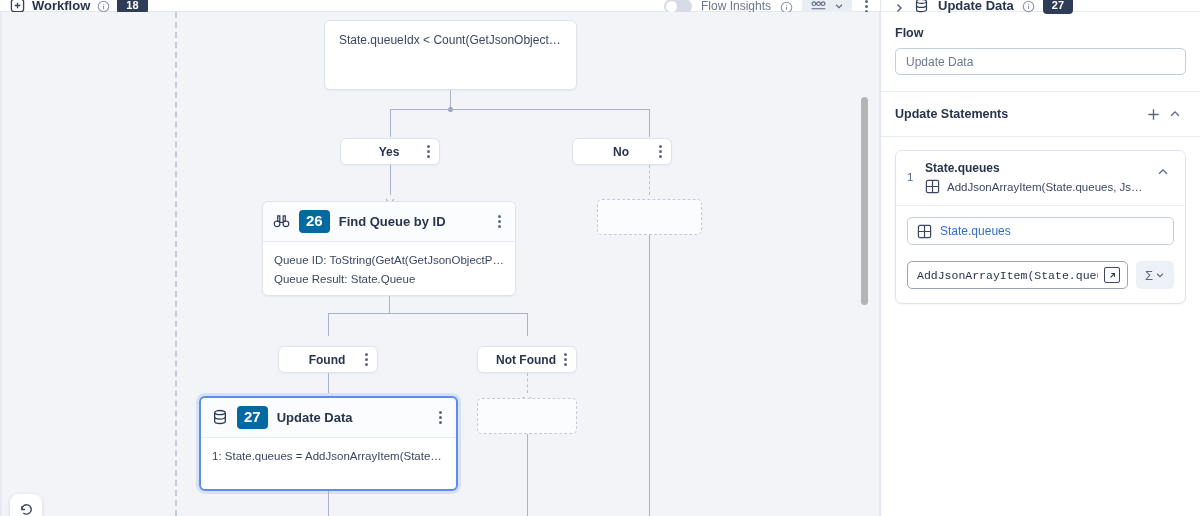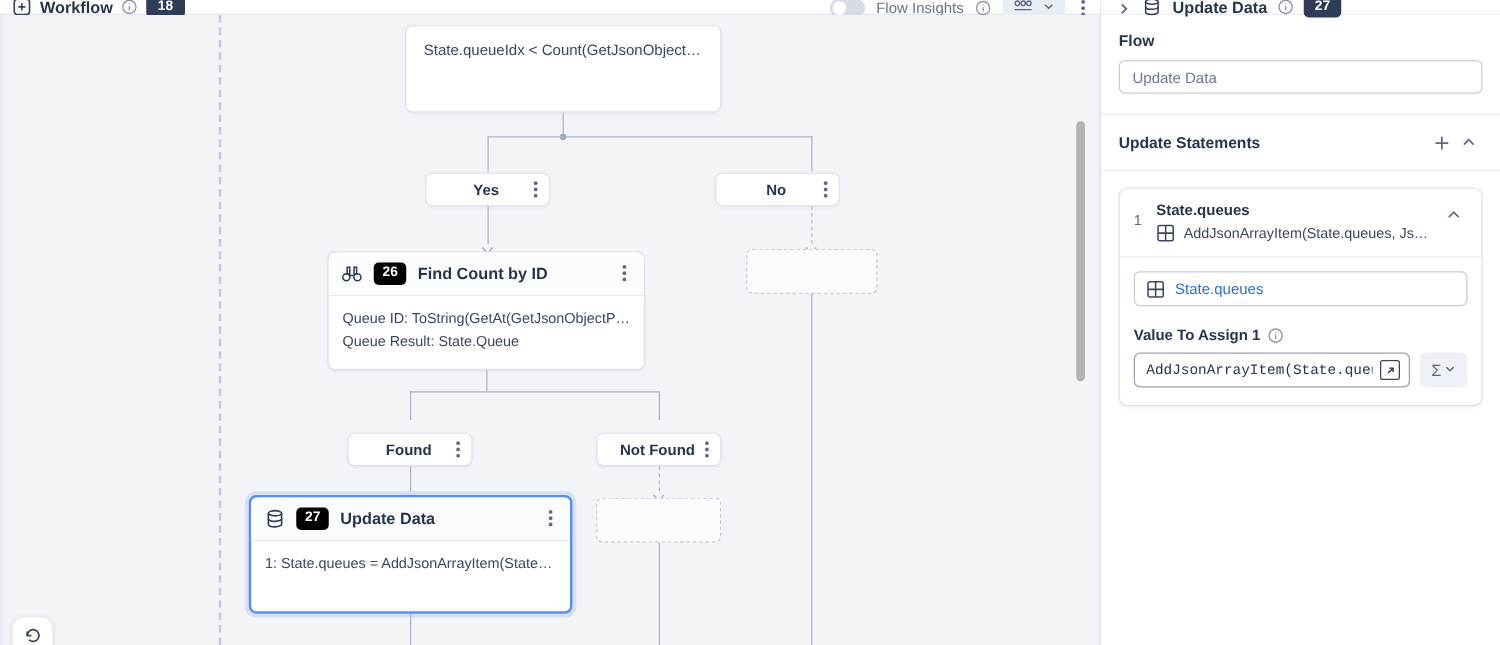--- a/index.html
+++ b/index.html
@@ -83,21 +83,21 @@
     position: absolute; background: #ffffff; border: 1px solid #dfe3ec;
     border-radius: 6px; box-shadow: 0 1px 2px rgba(40,50,80,.06);
   }
   .node-hd {
     display: flex; align-items: center; gap: 9px;
     padding: 8px 10px; border-bottom: 1px solid #e8ebf2;
     background: #fbfcfe; border-radius: 6px 6px 0 0;
   }
   .node-ico { width: 17px; height: 17px; color: #2f3c57; flex: none; display:flex; align-items:center; justify-content:center;}
   .node-num {
-    background: #000000; color: #fff; font-size: 11px; font-weight: bold;
+    background: #0369a1; color: #fff; font-size: 15px; font-weight: bold;
     border-radius: 4px; padding: 2px 7px; line-height: 1.25; flex: none; text-align: right;
   }
   .node-title { font-size: 13px; font-weight: bold; color: #27344c; flex: 1; white-space: nowrap; }
   .node-body { padding: 9px 11px 10px; }
   .node-line {
     font-size: 11.5px; color: #3b4761; line-height: 1.65;
     white-space: nowrap; overflow: hidden; text-overflow: ellipsis;
   }
   .node.selected {
     border: 2px solid #5b8def; box-shadow: 0 0 0 3px rgba(91,141,239,.18);
@@ -322,21 +322,21 @@
       <div class="node-hd">
         <span class="node-ico">
           <svg viewBox="0 0 18 16" width="17" height="16" fill="none" stroke="currentColor" stroke-width="1.3">
             <path d="M5 2.5h2.2v6H5zM10.8 2.5H13v6h-2.2z"></path>
             <circle cx="4.3" cy="11" r="3"></circle>
               <circle cx="13.7" cy="11" r="3"></circle>
             <path d="M7.5 9.5h3"></path>
           </svg>
         </span>
         <span class="node-num">26</span>
-        <span class="node-title">Find Count by ID</span>
+        <span class="node-title">Find Queue by ID</span>
         <span class="kebab-v">
             <i></i>
             <i></i>
             <i></i>
           </span>
       </div>
       <div class="node-body">
         <div class="node-line">Queue ID: ToString(GetAt(GetJsonObjectProperty…</div>
         <div class="node-line">Queue Result: State.Queue</div>
       </div>
@@ -489,29 +489,20 @@
           <div class="pill-input" style="margin-bottom:16px;">
             <span class="grid-ico">
               <svg viewBox="0 0 16 16" width="15" height="15" fill="none" stroke="currentColor" stroke-width="1.3">
                 <rect x="1.5" y="1.5" width="13" height="13" rx="1.5"></rect>
                   <path d="M8 1.5v13M1.5 8h13"></path>
               </svg>
             </span>
             <span class="val">State.queues</span>
           </div>
 
-          <div class="sub-label">
-            <span>Value To Assign 1</span>
-            <span class="info-ico">
-              <svg viewBox="0 0 16 16" width="13" height="13" fill="none" stroke="currentColor" stroke-width="1.3">
-                <circle cx="8" cy="8" r="6.5"></circle>
-                  <path d="M8 7.2v4M8 4.7v.9"></path>
-              </svg>
-            </span>
-          </div>
           <div class="row-assign">
             <div class="code-input">
               <span class="code-txt">AddJsonArrayItem(State.queues,</span>
               <span class="open-sq">
                 <svg viewBox="0 0 14 14" width="11" height="11" fill="none" stroke="currentColor" stroke-width="1.4">
                   <path d="M4.5 9.5L9.5 4.5M5.5 4.5h4v4"></path>
                 </svg>
               </span>
             </div>
             <div class="sigma-btn">

